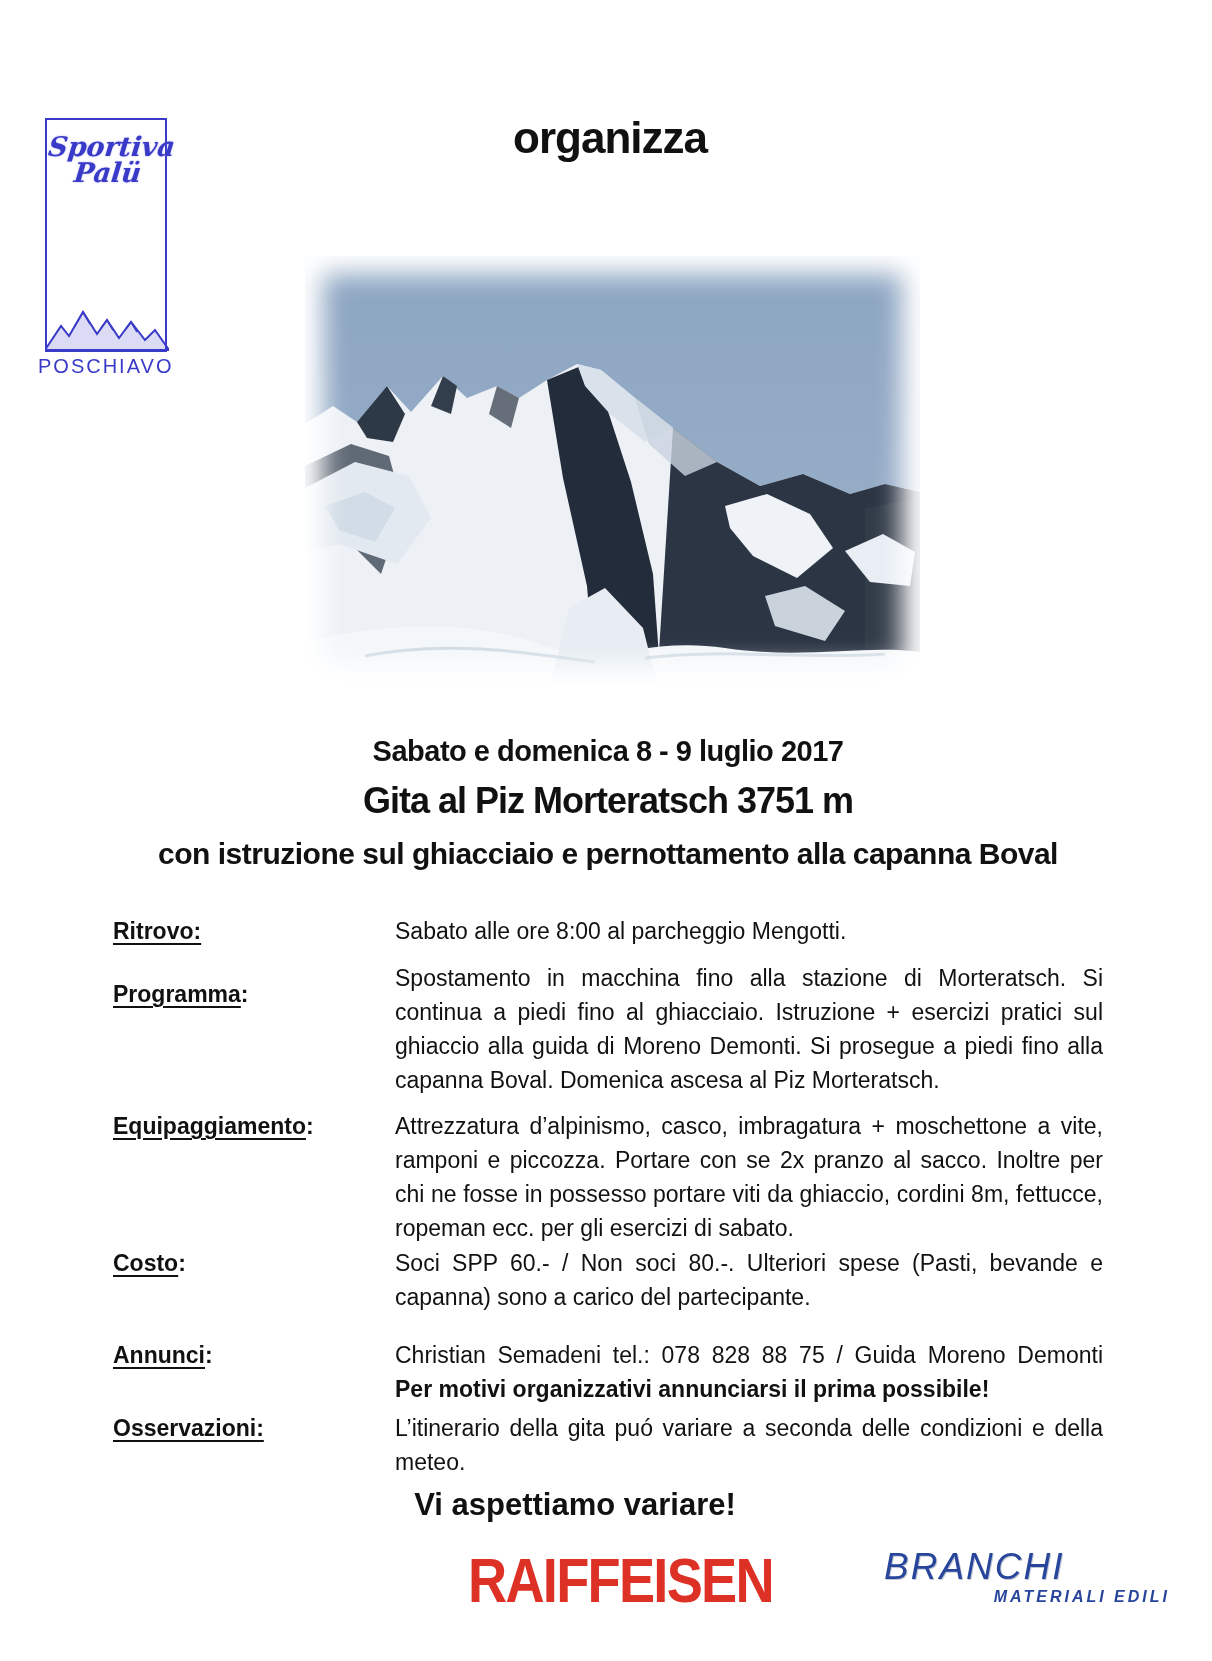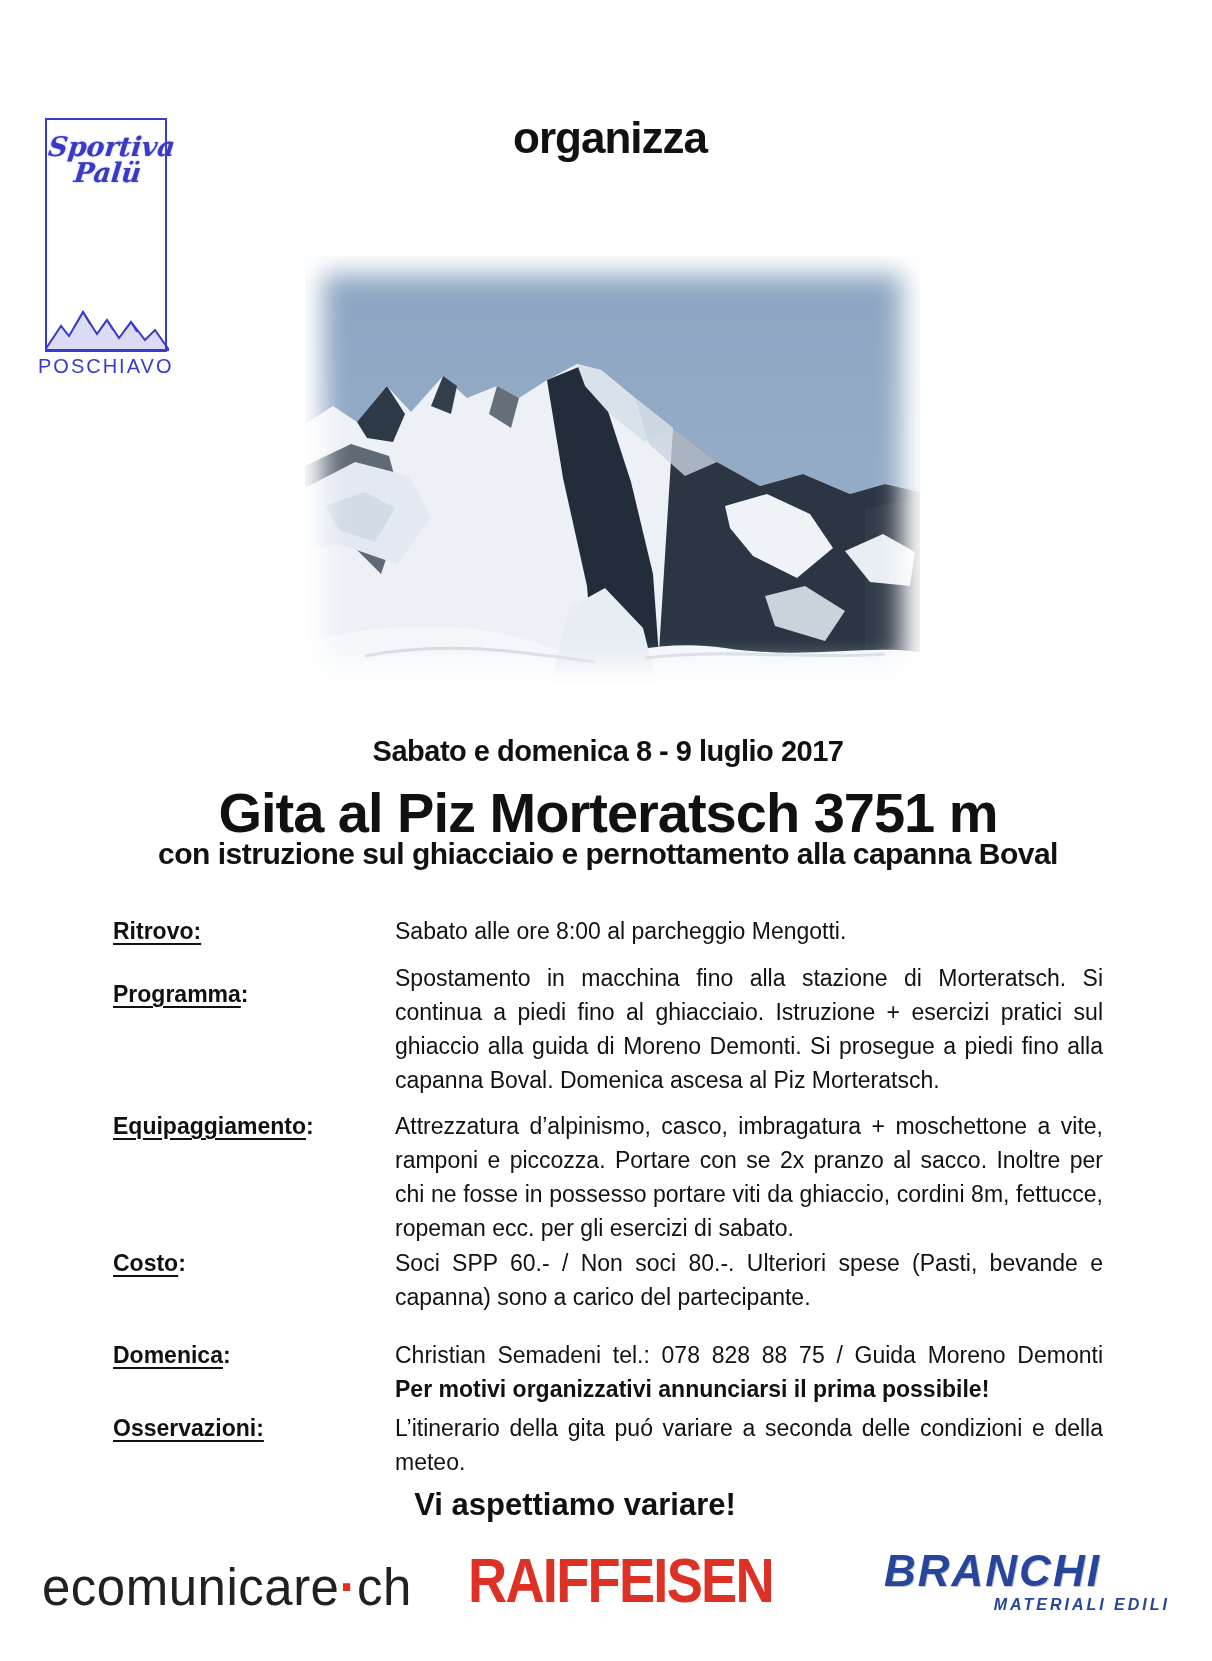--- a/index.html
+++ b/index.html
@@ -45,21 +45,21 @@
   .photo{position:absolute;left:305px;top:256px;width:615px;height:428px;}
   .photo svg{display:block;width:100%;height:100%;}
   .photo .feather{
     position:absolute;inset:0;pointer-events:none;
     box-shadow:inset 0 0 26px 18px #ffffff;
   }
 
   
   .event-block{position:absolute;left:56px;width:1104px;text-align:center;}
   .event-date{top:735px;font-size:29px;font-weight:bold;letter-spacing:-0.5px;}
-  .event-title{top:780px;font-size:56px;font-weight:bold;letter-spacing:-1px;}
+  .event-title{top:780px;font-size:36px;font-weight:bold;letter-spacing:-1px;}
   .event-subtitle{top:837px;font-size:30px;font-weight:bold;letter-spacing:-0.5px;}
 
   
   .row{position:absolute;left:0;width:1212px;}
   .row .lbl{
     position:absolute;left:113px;width:265px;
     font-size:23px;font-weight:bold;line-height:34px;white-space:nowrap;
   }
   .row .lbl .u{text-decoration:underline;text-decoration-thickness:2px;text-underline-offset:4px;text-align:center;}
   .row .txt{
@@ -89,21 +89,21 @@
   }
   .sponsor-eco .dot{color:var(--dot-red,#E0301E);font-weight:bold;}
   .sponsor-raiff{
     position:absolute;left:468px;top:1544px;
     font-size:63px;font-weight:bold;letter-spacing:-2px;
     color:var(--raiffeisen-red,#DE3126);
     transform:scaleX(0.86);transform-origin:left center;white-space:nowrap;
   }
   .sponsor-branchi{position:absolute;left:884px;top:1546px;width:286px;}
   .sponsor-branchi .name{
-    font-size:44px;font-weight:bold;font-style:italic;letter-spacing:2px;
+    font-size:37px;font-weight:normal;font-style:italic;letter-spacing:2px;
     color:var(--branchi-blue,#27459B);white-space:nowrap;
     text-shadow:1px 1px 0 rgba(120,130,160,.45);
   }
   .sponsor-branchi .tagline{
     margin-top:0px;text-align:right;
     font-size:16px;font-weight:bold;font-style:italic;letter-spacing:3px;
     color:var(--branchi-blue,#27459B);white-space:nowrap;
   }
 </style>
 </head>
@@ -186,35 +186,34 @@
     <div class="lbl"><span class="u">Equipaggiamento</span><span>:</span></div>
     <div class="txt">Attrezzatura d’alpinismo, casco, imbragatura + moschettone a vite, ramponi e piccozza. Portare con se 2x pranzo al sacco. Inoltre per chi ne fosse in possesso portare viti da ghiaccio, cordini 8m, fettucce, ropeman ecc. per gli esercizi di sabato.</div>
   </div>
 
   <div class="row row-costo">
     <div class="lbl"><span class="u">Costo</span><span>:</span></div>
     <div class="txt">Soci SPP 60.- / Non soci 80.-. Ulteriori spese (Pasti, bevande e capanna) sono a carico del partecipante.</div>
   </div>
 
   <div class="row row-annunci">
-    <div class="lbl"><span class="u">Domenica</span><span>:</span></div>
+    <div class="lbl"><span class="u">Annunci</span><span>:</span></div>
     <div class="txt">
       <div class="justify-last">Christian Semadeni tel.: 078 828 88 75 / Guida Moreno Demonti</div>
       <div class="bold-line">Per motivi organizzativi annunciarsi il prima possibile!</div>
     </div>
   </div>
 
   <div class="row row-osserv">
     <div class="lbl"><span class="u">Osservazioni:</span><span></span></div>
     <div class="txt">L’itinerario della gita puó variare a seconda delle condizioni e della meteo.</div>
   </div>
 
   <div class="closing">Vi aspettiamo variare!</div>
 
-  <div class="sponsor-eco"><span>ecomunicare</span><span class="dot">·</span><span>ch</span></div>
 
   <div class="sponsor-raiff">RAIFFEISEN</div>
 
   <div class="sponsor-branchi">
     <div class="name">BRANCHI</div>
     <div class="tagline">MATERIALI EDILI</div>
   </div>
 
 </div>
 

